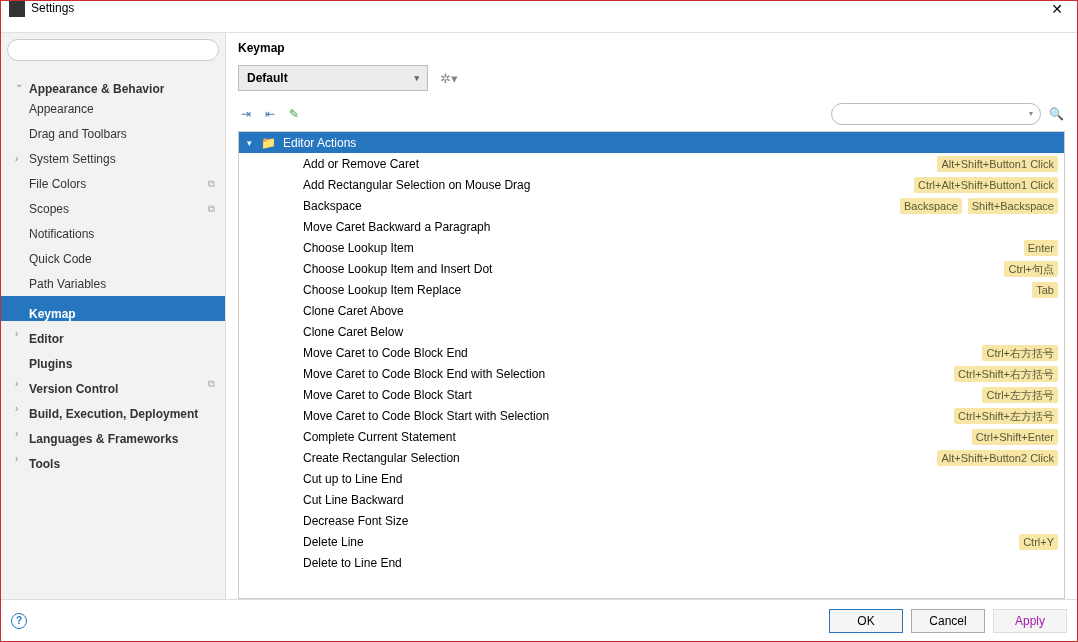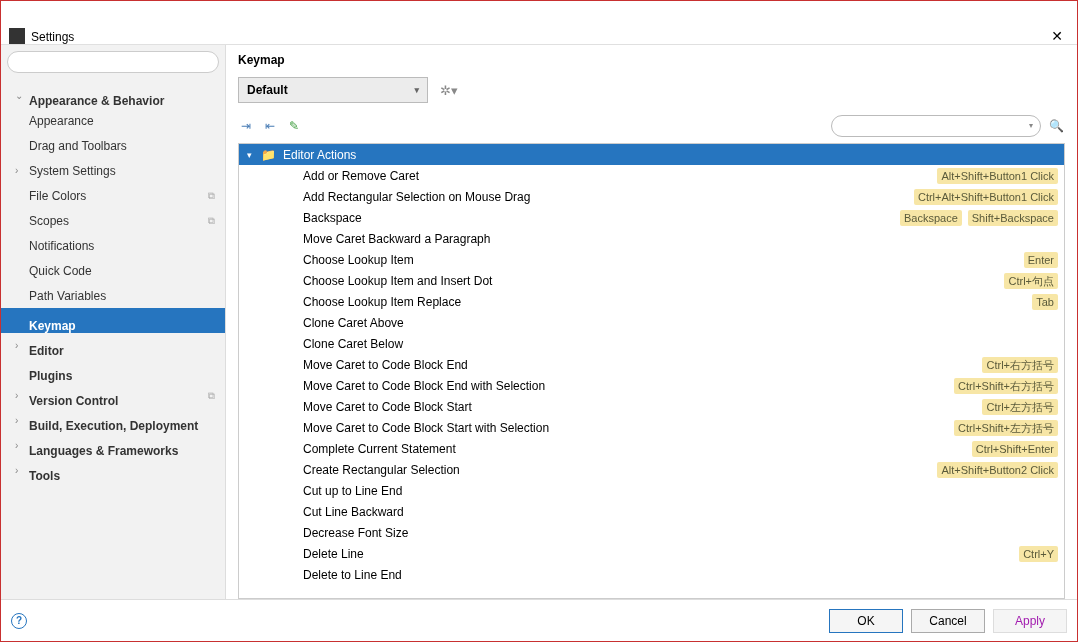--- a/index.html
+++ b/index.html
@@ -1,18 +1,18 @@
 <!DOCTYPE html>
 <html><head>
 <meta charset="utf-8">
 <style>
 * { box-sizing: border-box; margin: 0; padding: 0; font-family: "Segoe UI", Arial, sans-serif; font-size: 12px; }
 body { background: #fff; width: 1078px; height: 642px; border: 1px solid #c83030; display: flex; flex-direction: column; overflow: hidden; }
 
-.titlebar { height: 44px; display: flex; align-items: flex-end; padding: 0 8px; border-bottom: 1px solid #e0e0e0; }
+.titlebar { height: 32px; display: flex; align-items: flex-start; padding: 0 8px; border-bottom: 1px solid #e0e0e0; }
 .titlebar .app-icon { width: 16px; height: 16px; background: #333; margin-right: 6px; display: inline-block; }
 .titlebar .title { flex: 1; }
 .titlebar .close { font-size: 14px; cursor: pointer; padding: 0 6px; }
 
 .content { flex: 1; display: flex; min-height: 0; }
 
 .sidebar { width: 225px; border-right: 1px solid #ddd; display: flex; flex-direction: column; background: #f2f2f2; }
 .sidebar .search-wrap { padding: 6px; }
 .sidebar .search { width: 100%; height: 22px; border: 1px solid #ccc; border-radius: 11px; padding: 0 8px 0 22px; background: #fff; position: relative; }
 .sidebar .search-wrap { position: relative; }

